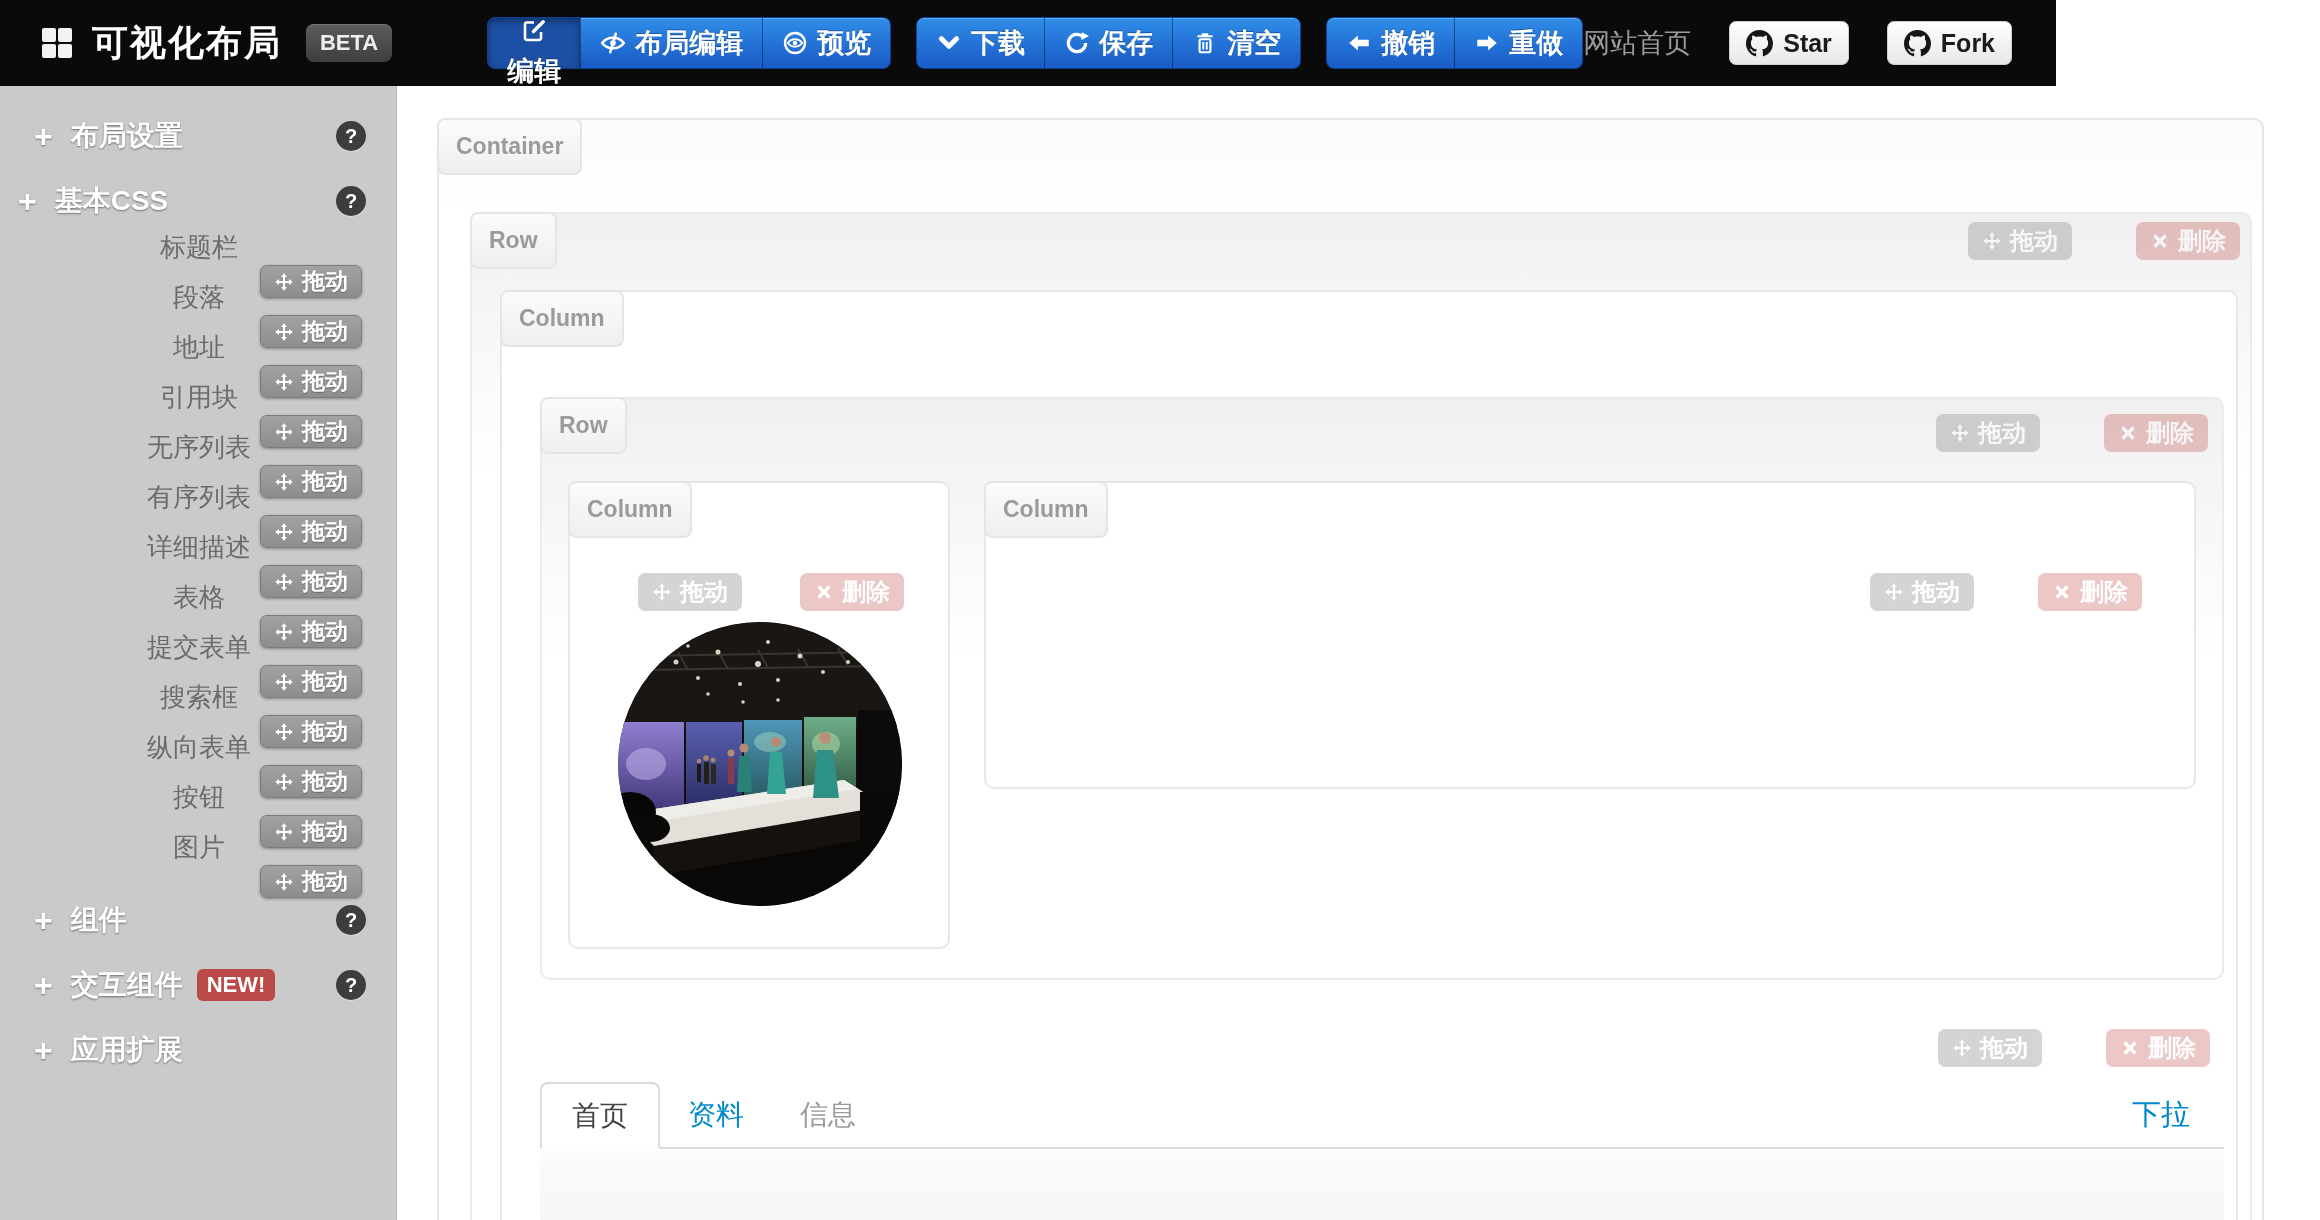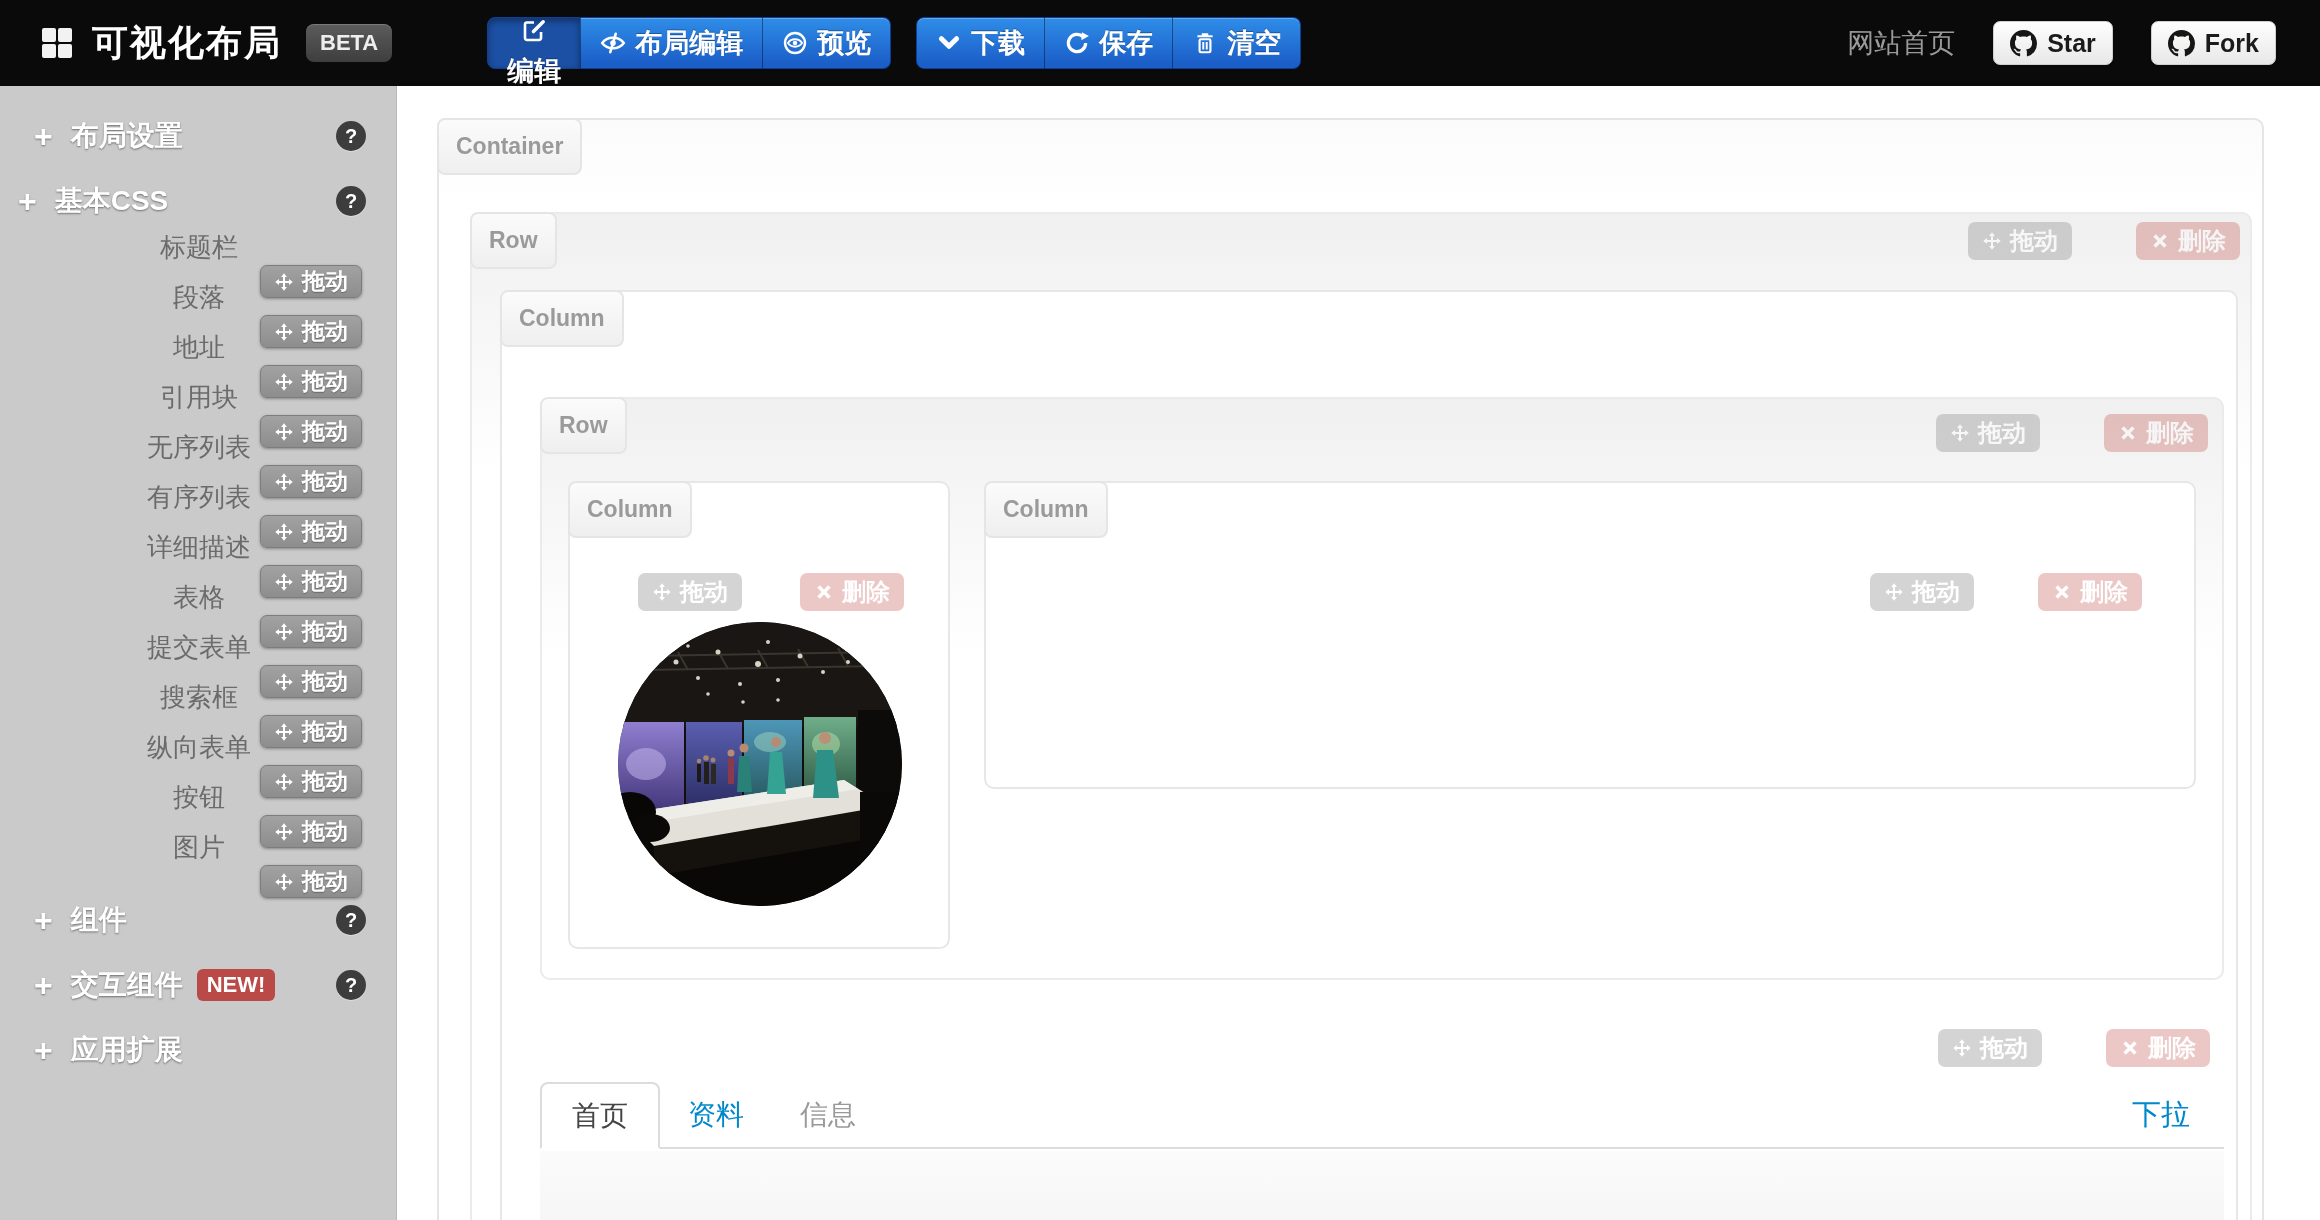--- a/index.html
+++ b/index.html
@@ -1,20 +1,20 @@
 <!DOCTYPE html>
 <html><head>
 <meta charset="utf-8">
 <style>
   * { margin:0; padding:0; box-sizing:border-box; }
   html,body { width:2320px; height:1220px; overflow:hidden;
     font-family:"Liberation Sans","DejaVu Sans",sans-serif; background:#fff; }
 
   
-  .header { position:absolute; left:0; top:0; width:2320px; height:86px;
+  .header { position:absolute; left:0; top:0; width:2056px; height:86px;
     background:#0a0a0a; display:flex; align-items:center; }
   .logo-icon { width:34px; height:34px; margin-left:40px; flex:0 0 auto; }
   .app-title { color:#fff; font-size:36px; font-weight:bold; margin-left:18px; letter-spacing:2px; }
   .beta-badge { margin-left:24px; background:linear-gradient(#5c5c5c,#3e3e3e); color:#eee;
     font-size:22px; font-weight:bold; padding:6px 14px; border-radius:8px;
     box-shadow:inset 0 1px 0 rgba(255,255,255,.18); }
   .hgroup { display:flex; margin-left:95px; }
   .hgroup + .hgroup { margin-left:25px; }
   .hbtn { height:52px; display:inline-flex; align-items:center; gap:9px; padding:0 19px;
     background:linear-gradient(180deg,#2f8de8,#1b5ec8 92%); border:1px solid #0c3f95;
@@ -155,20 +155,34 @@
     <button class="hbtn">
       <svg class="hicon" viewBox="0 0 24 24">
         <rect x="7" y="8.5" width="10" height="12" rx="1.2" fill="none" stroke="#fff" stroke-width="2"></rect>
         <path d="M5 5.8h14M10 5.8V4h4v1.8" fill="none" stroke="#fff" stroke-width="2"></path>
         <path d="M10.4 11v7M13.6 11v7" stroke="#fff" stroke-width="1.8"></path>
       </svg>
       <span>清空</span>
     </button>
   </div>
 
+  <div class="hgroup">
+    <button class="hbtn">
+      <svg class="hicon" viewBox="0 0 24 24">
+        <path d="M3 12 11 5 11 9 21 9 21 15 11 15 11 19 Z" fill="#fff"></path>
+      </svg>
+      <span>撤销</span>
+    </button>
+    <button class="hbtn">
+      <svg class="hicon" viewBox="0 0 24 24">
+        <path d="M21 12 13 5 13 9 3 9 3 15 13 15 13 19 Z" fill="#fff"></path>
+      </svg>
+      <span>重做</span>
+    </button>
+  </div>
 
   <div class="header-right">
     <span class="site-home">网站首页</span>
     <button class="gh-btn">
       <svg class="gh-icon" viewBox="0 0 16 16">
         <path fill="#161614" d="M8 0C3.58 0 0 3.58 0 8c0 3.54 2.29 6.53 5.47 7.59.4.07.55-.17.55-.38 0-.19-.01-.82-.01-1.49-2.01.37-2.53-.49-2.69-.94-.09-.23-.48-.94-.82-1.13-.28-.15-.68-.52-.01-.53.63-.01 1.08.58 1.23.82.72 1.21 1.87.87 2.33.66.07-.52.28-.87.51-1.07-1.78-.2-3.64-.89-3.64-3.95 0-.87.31-1.59.82-2.15-.08-.2-.36-1.02.08-2.12 0 0 .67-.21 2.2.82.64-.18 1.32-.27 2-.27.68 0 1.36.09 2 .27 1.53-1.04 2.2-.82 2.2-.82.44 1.1.16 1.92.08 2.12.51.56.82 1.27.82 2.15 0 3.07-1.87 3.75-3.65 3.95.29.25.54.73.54 1.48 0 1.07-.01 1.93-.01 2.2 0 .21.15.46.55.38A8.013 8.013 0 0 0 16 8c0-4.42-3.58-8-8-8z"></path>
       </svg>
       <span>Star</span>
     </button>
     <button class="gh-btn">

